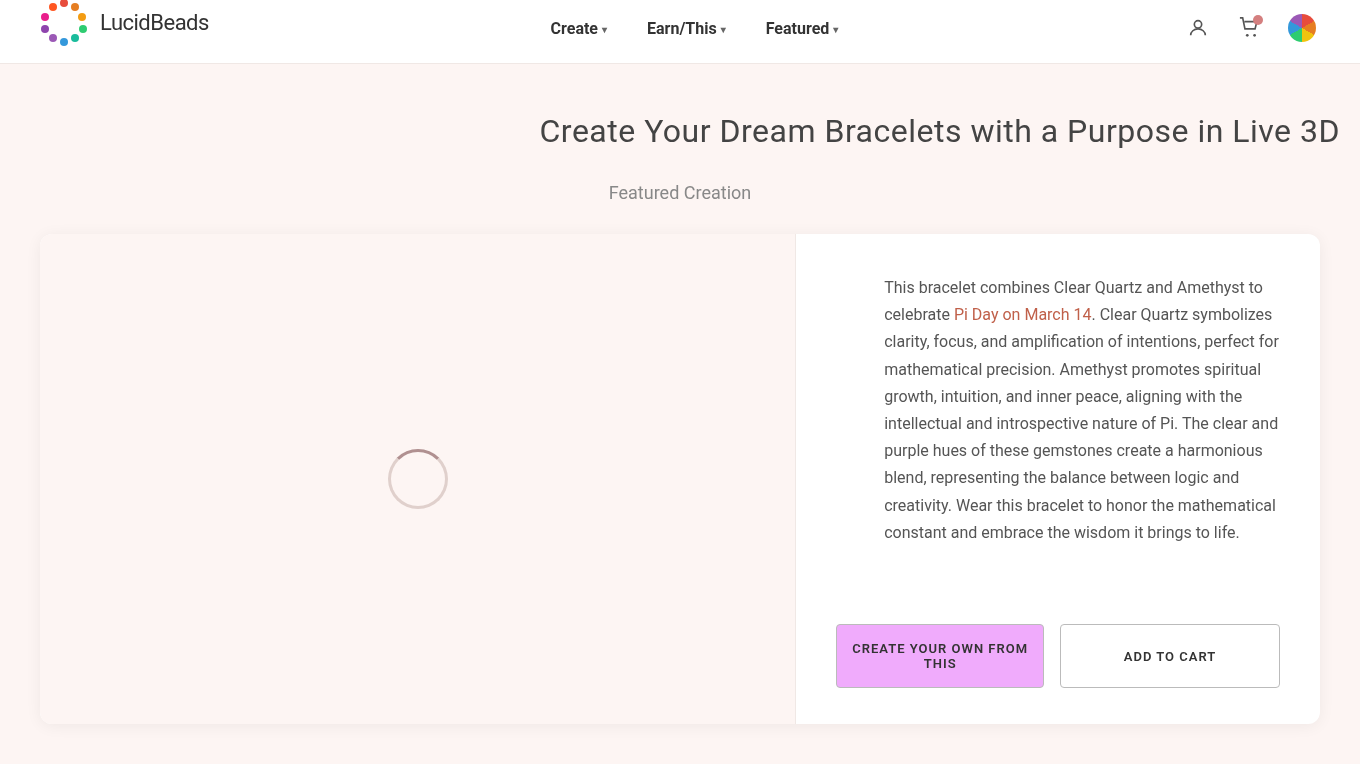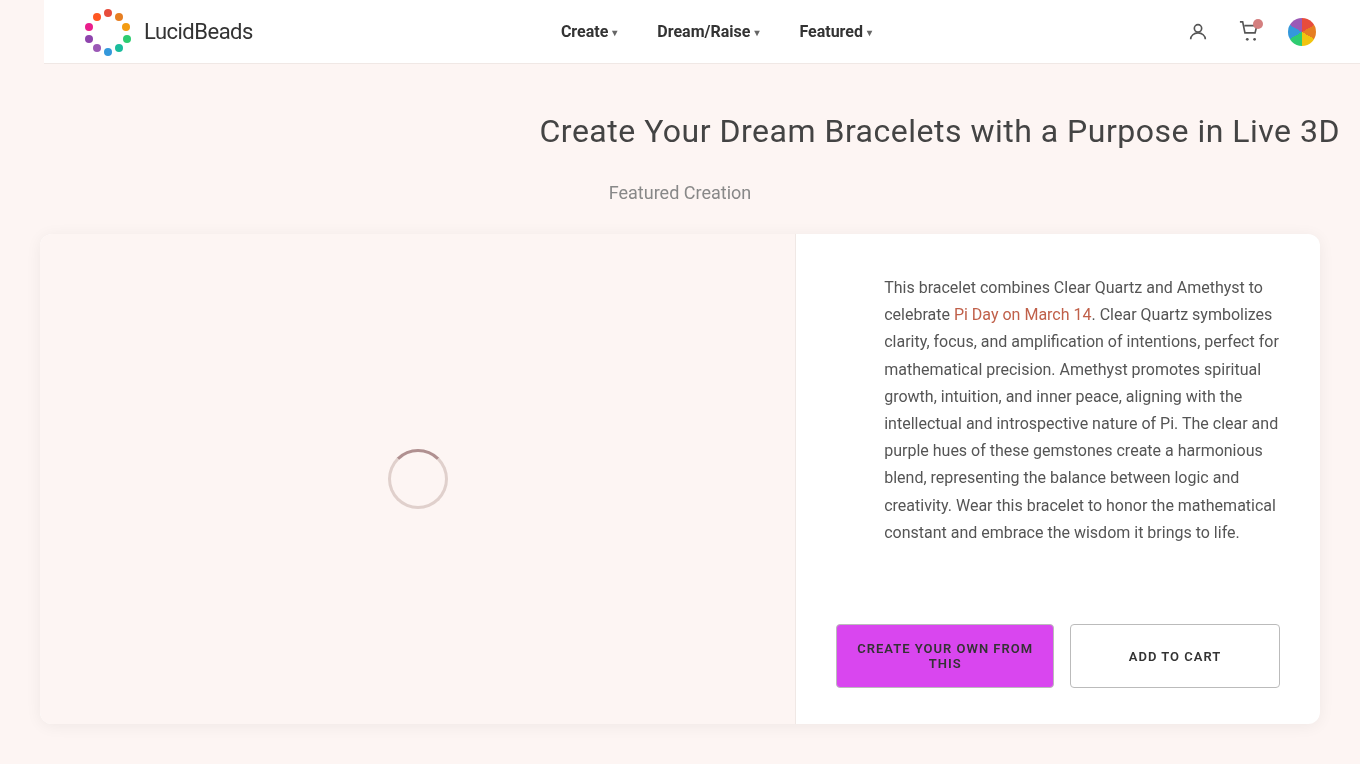--- a/index.html
+++ b/index.html
@@ -8,27 +8,26 @@
       font-family: -apple-system, BlinkMacSystemFont, 'Segoe UI', Roboto, sans-serif;
       background: #fdf5f3;
       width: 1360px;
       min-height: 764px;
       overflow-x: hidden;
     }
 
     
     .navbar {
       display: flex;
-      align-items: center;
+      align-items: flex-end;
       justify-content: space-between;
-      padding: 4px 40px;
+      padding: 17px 40px;
       height: 64px;
       background: #fff;
       border-bottom: 1px solid #f0e8e5;
-      margin-left: 44px;
     }
 
     .logo-area {
       display: flex;
       align-items: center;
       gap: 12px;
       text-decoration: none;
     }
 
     .logo-circle {
@@ -209,34 +208,34 @@
     .btn-row {
       display: flex;
       gap: 16px;
       margin-top: 32px;
     }
 
     .btn-secondary {
       flex: 1;
       padding: 16px 12px;
       border: 1px solid #bbb;
-      background: #d946ef;
+      background: #f0abfc;
       color: #333;
       font-size: 13px;
       font-weight: 600;
       letter-spacing: 1px;
       text-transform: uppercase;
       cursor: pointer;
       border-radius: 4px;
       font-family: inherit;
     }
 
     .btn-primary {
       flex: 1;
-      padding: 16px 8px;
+      padding: 16px 18px;
       border: 1px solid #bbb;
       background: #fff;
       color: #333;
       font-size: 13px;
       font-weight: 600;
       letter-spacing: 1px;
       text-transform: uppercase;
       cursor: pointer;
       border-radius: 4px;
       font-family: inherit;
@@ -266,21 +265,21 @@
     </svg>
     <span class="logo-text">LucidBeads</span>
   </a>
 
   <div class="nav-links">
     <button class="nav-item">
       <span>Create</span>
       <span class="nav-chevron">▾</span>
     </button>
     <button class="nav-item">
-      <span>Dream/Raise</span>
+      <span>Earn/This</span>
       <span class="nav-chevron">▾</span>
     </button>
     <button class="nav-item">
       <span>Featured</span>
       <span class="nav-chevron">▾</span>
     </button>
   </div>
 
   <div class="nav-icons">
     <button class="nav-icon-btn">

